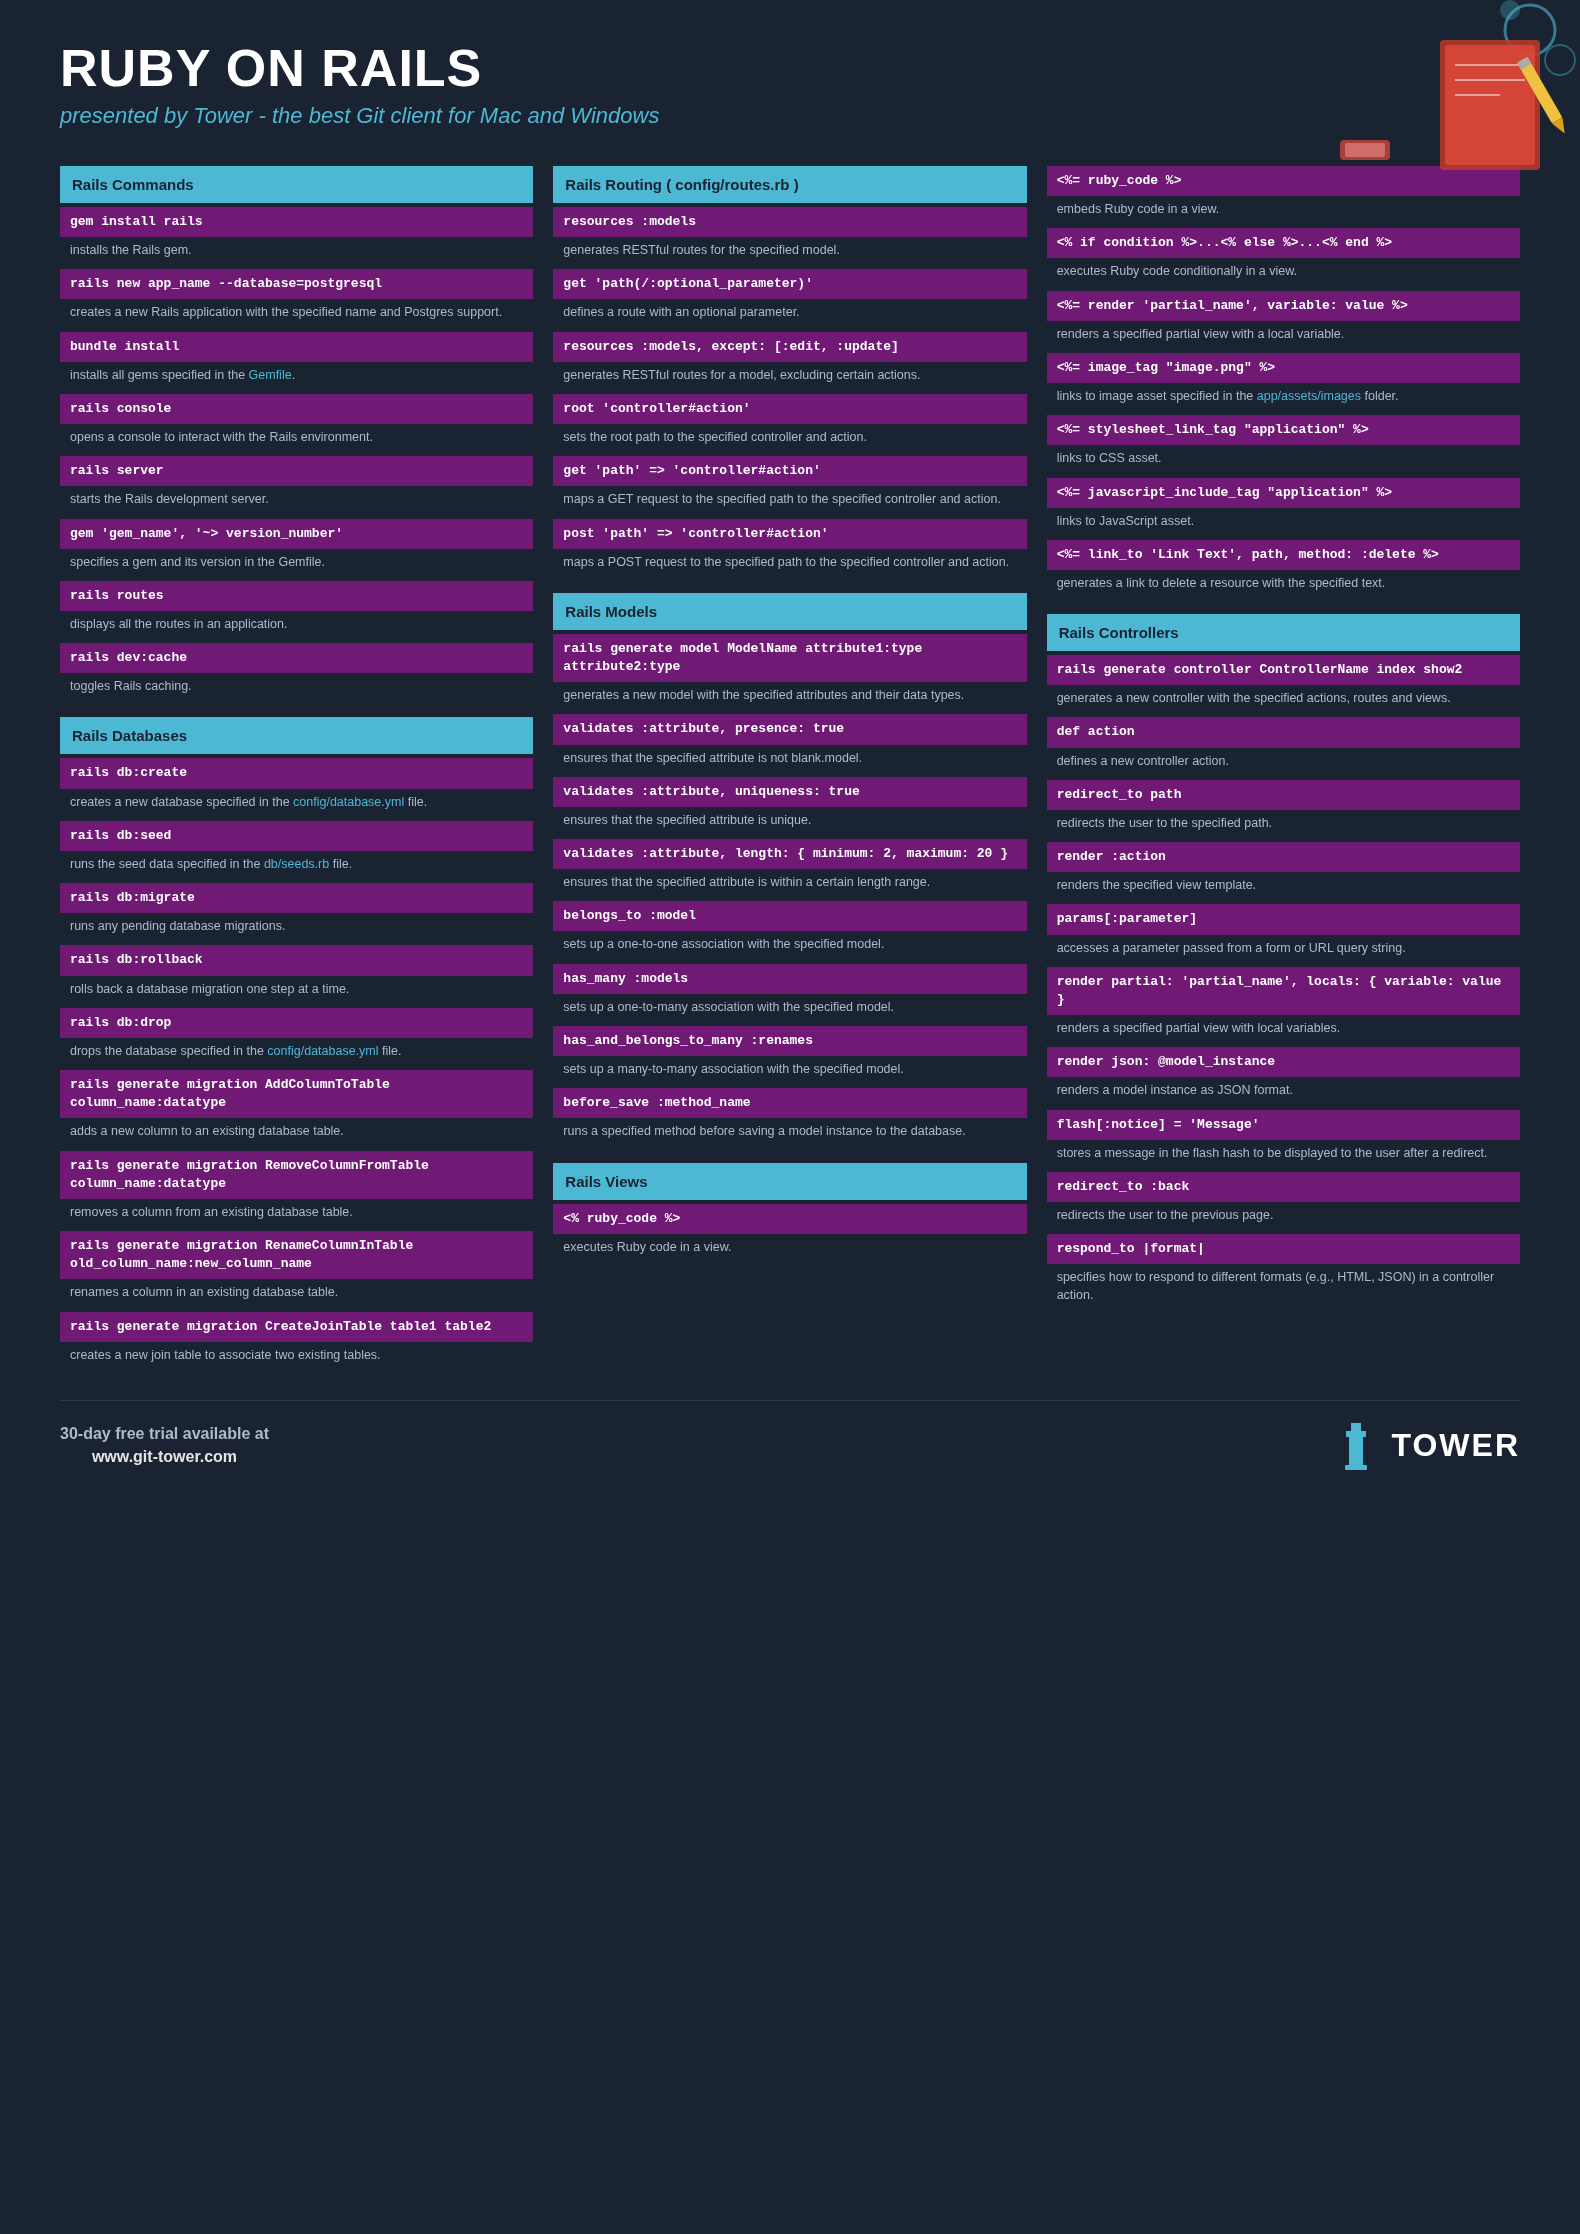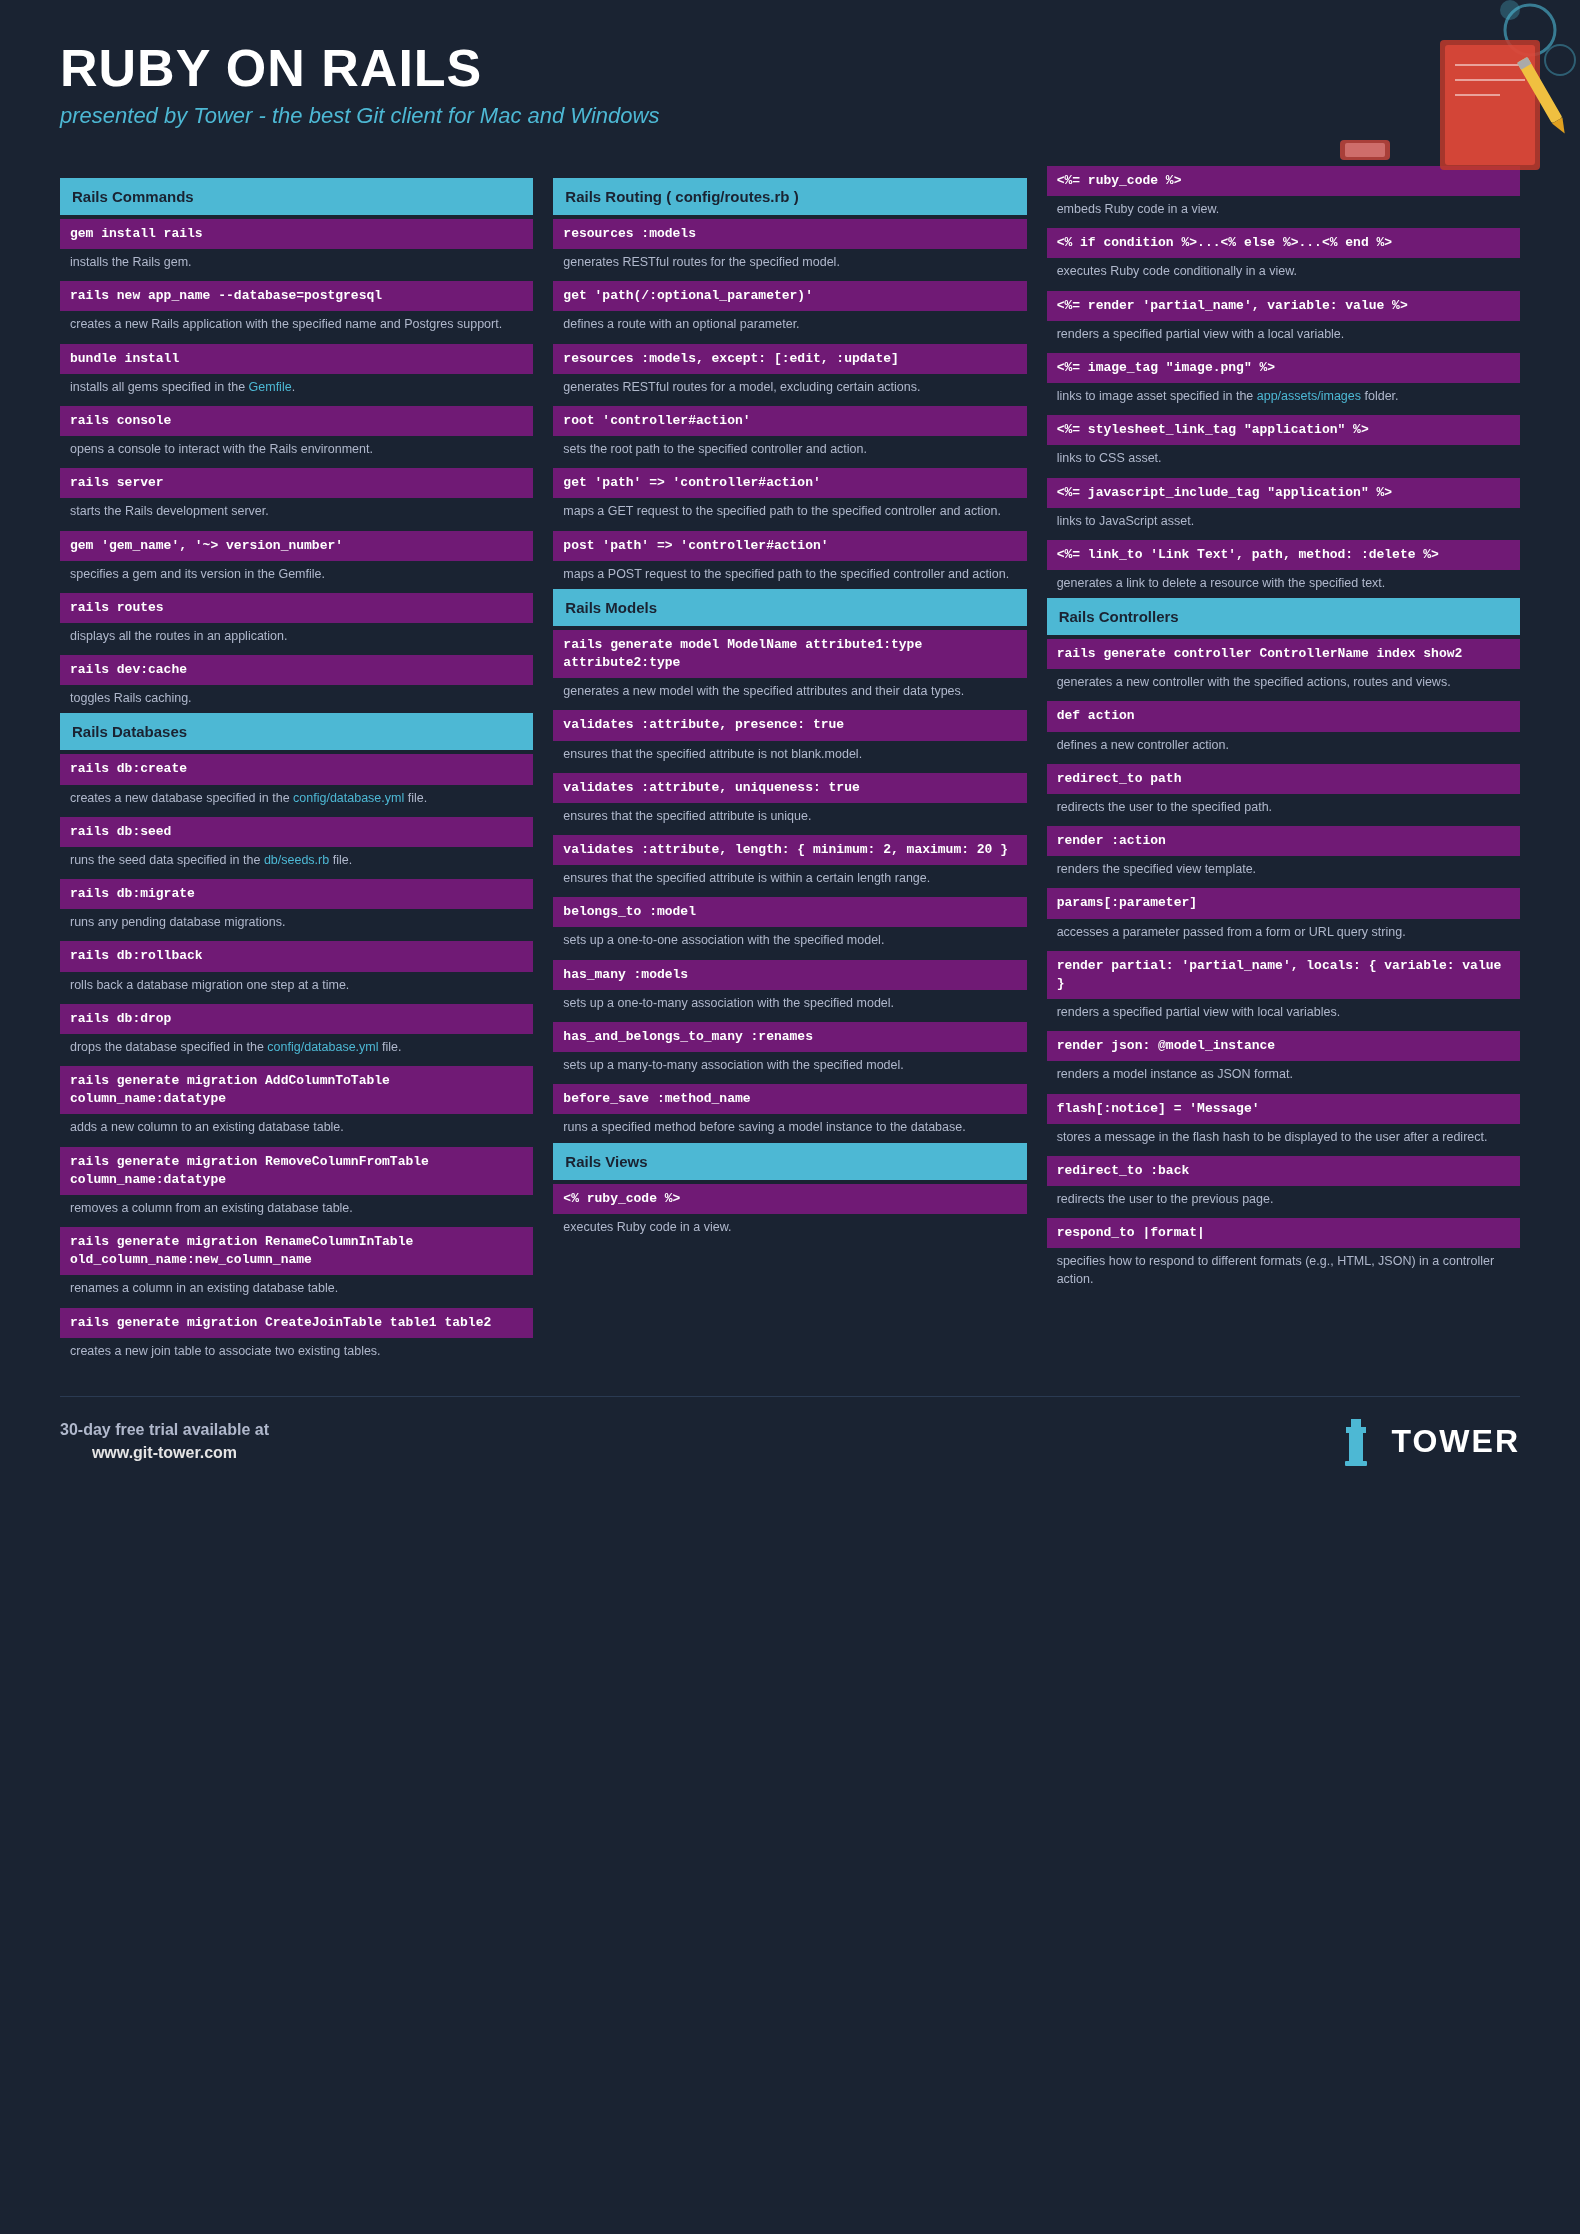--- a/index.html
+++ b/index.html
@@ -46,25 +46,25 @@
       flex-direction: column;
       gap: 0;
     }
 
     .section-header {
       background-color: #4db8d4;
       color: #1a2332;
       font-weight: 700;
       font-size: 15px;
       padding: 8px 12px;
-      margin-top: 0;
+      margin-top: 16px;
       margin-bottom: 0;
     }
     .section-header:first-child {
-      margin-top: 16px;
+      margin-top: 4px;
     }
 
     .command-block {
       margin-bottom: 0;
     }
 
     .command-title {
       background-color: #701a75;
       color: #ffffff;
       font-weight: 700;

